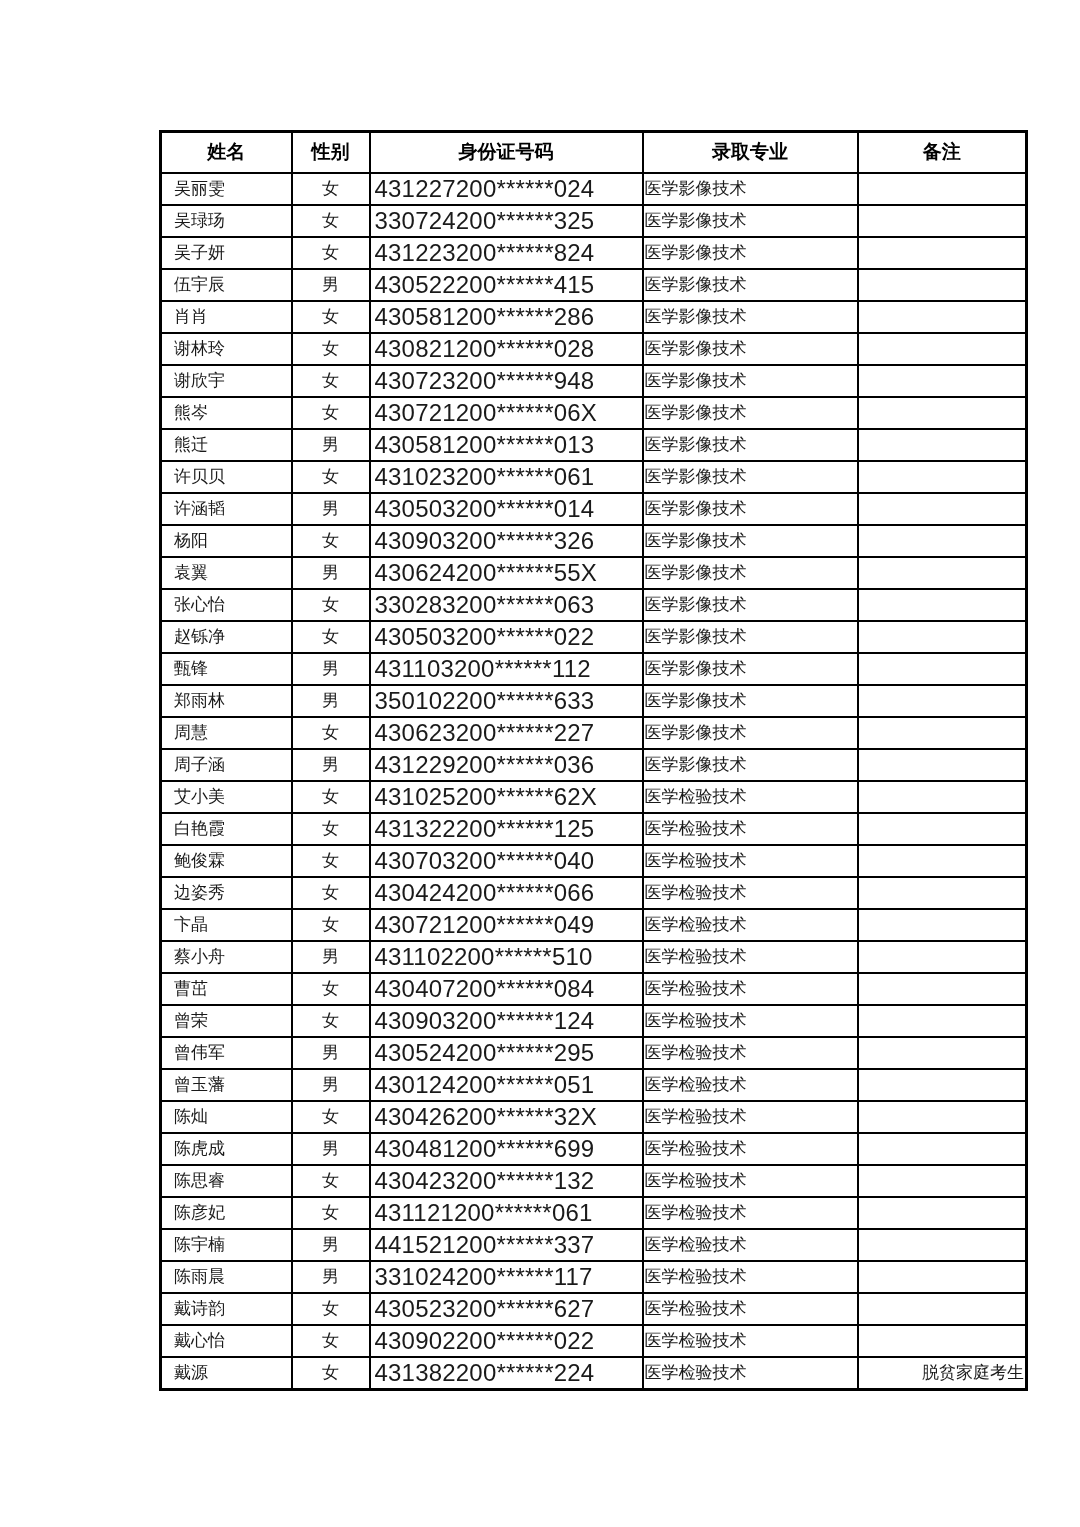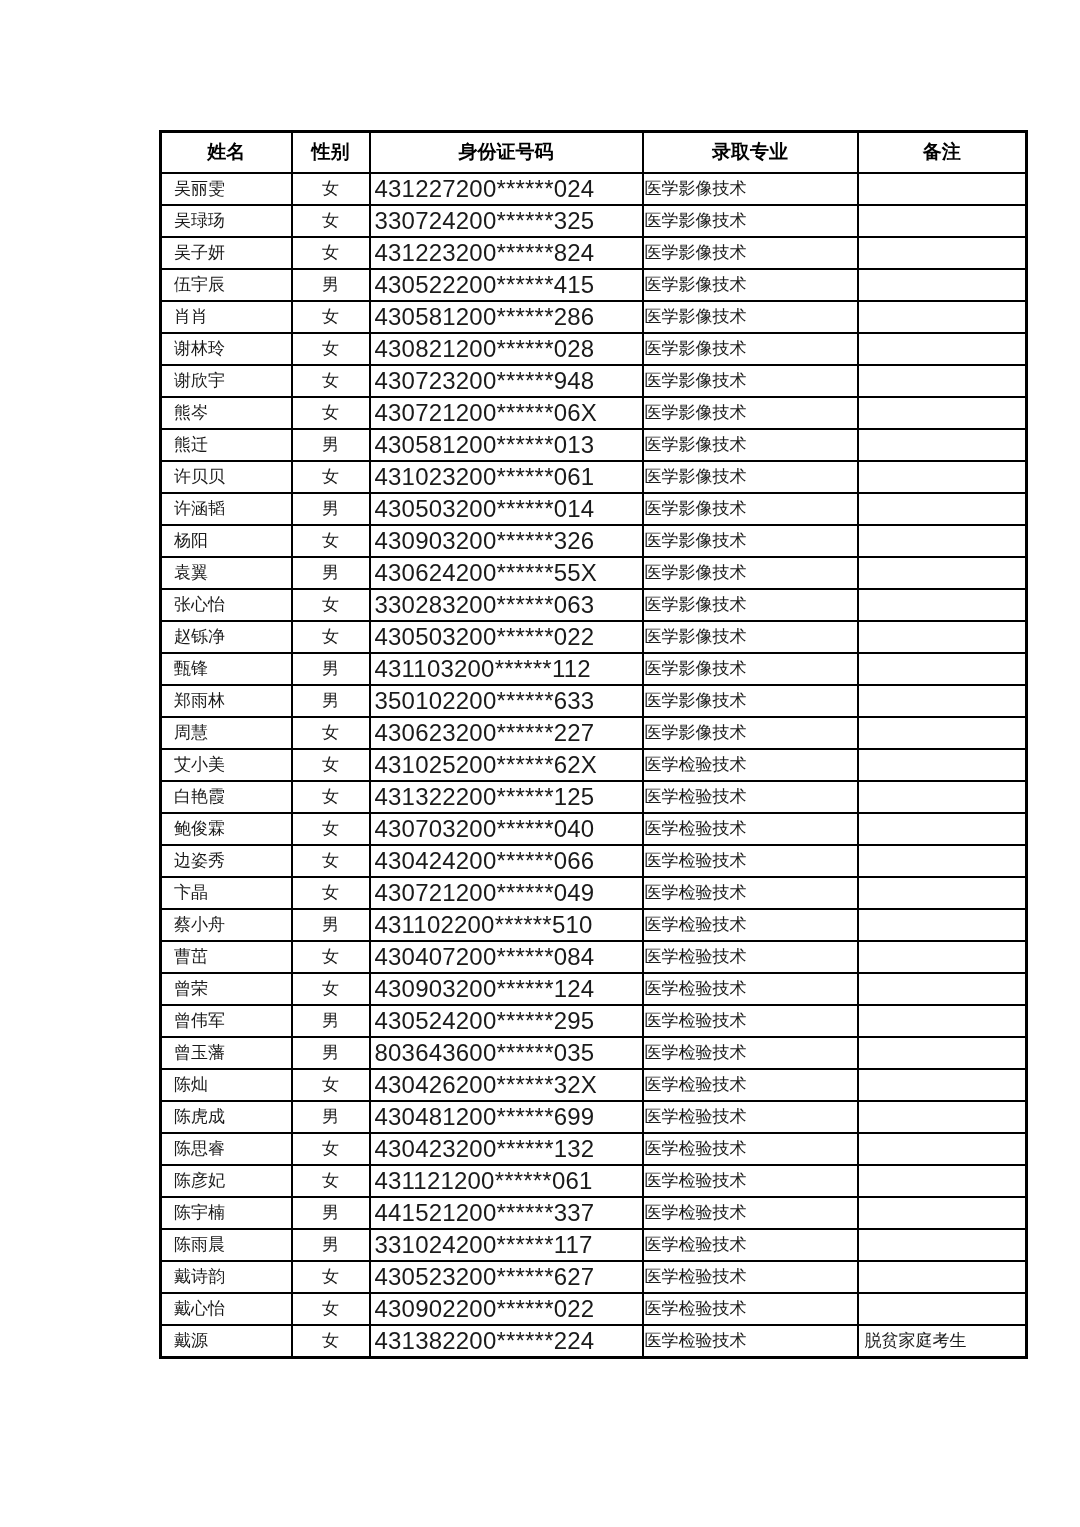--- a/index.html
+++ b/index.html
@@ -60,21 +60,21 @@
     letter-spacing: 0.2px;
   }
   td.c-major {
     font-family: "Liberation Serif", serif;
     font-size: 17px;
     text-align: left;
   }
   td.c-remark {
     font-family: "Liberation Serif", serif;
     font-size: 17px;
-    text-align: left;
+    text-align: right;
     padding-left: 6px;
   }
 </style>
 </head>
 <body>
 
 <div class="page">
   <table class="roster">
     <colgroup>
       <col style="width:131px">
@@ -213,20 +213,27 @@
           <td class="c-remark"></td>
         </tr>
         <tr>
           <td class="c-name">周慧</td>
           <td class="c-gender">女</td>
           <td class="c-id">430623200******227</td>
           <td class="c-major">医学影像技术</td>
           <td class="c-remark"></td>
         </tr>
         <tr>
+          <td class="c-name">周子涵</td>
+          <td class="c-gender">男</td>
+          <td class="c-id">431229200******036</td>
+          <td class="c-major">医学影像技术</td>
+          <td class="c-remark"></td>
+        </tr>
+        <tr>
           <td class="c-name">艾小美</td>
           <td class="c-gender">女</td>
           <td class="c-id">431025200******62X</td>
           <td class="c-major">医学检验技术</td>
           <td class="c-remark"></td>
         </tr>
         <tr>
           <td class="c-name">白艳霞</td>
           <td class="c-gender">女</td>
           <td class="c-id">431322200******125</td>
@@ -278,21 +285,21 @@
         <tr>
           <td class="c-name">曾伟军</td>
           <td class="c-gender">男</td>
           <td class="c-id">430524200******295</td>
           <td class="c-major">医学检验技术</td>
           <td class="c-remark"></td>
         </tr>
         <tr>
           <td class="c-name">曾玉藩</td>
           <td class="c-gender">男</td>
-          <td class="c-id">803643600******035</td>
+          <td class="c-id">430124200******051</td>
           <td class="c-major">医学检验技术</td>
           <td class="c-remark"></td>
         </tr>
         <tr>
           <td class="c-name">陈灿</td>
           <td class="c-gender">女</td>
           <td class="c-id">430426200******32X</td>
           <td class="c-major">医学检验技术</td>
           <td class="c-remark"></td>
         </tr>

